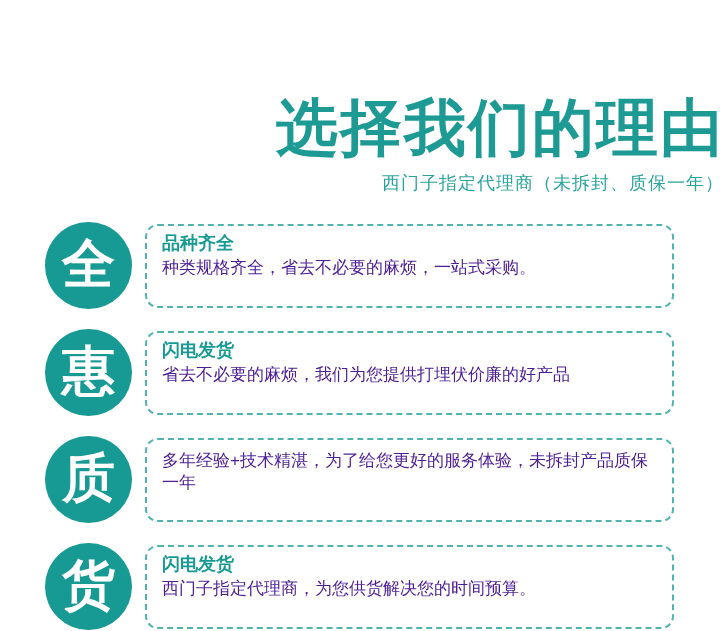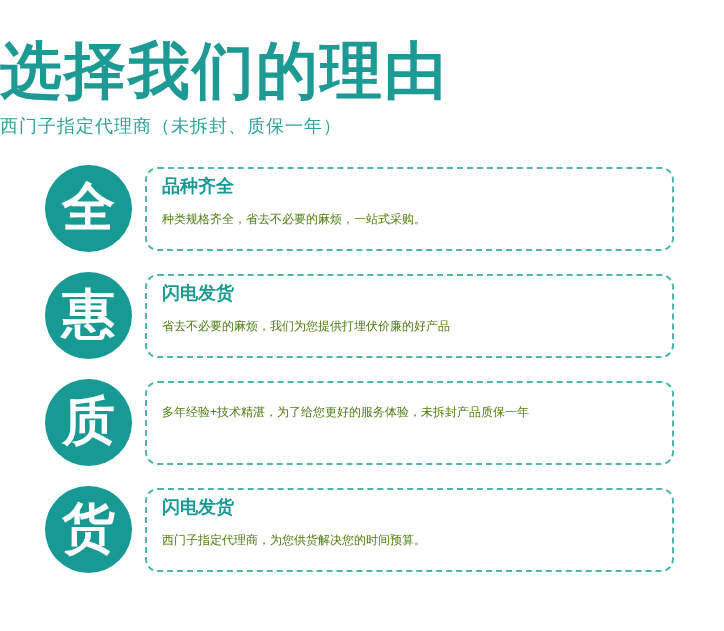--- a/index.html
+++ b/index.html
@@ -10,22 +10,22 @@
     overflow: hidden;
     font-family: "Liberation Sans", sans-serif;
   }
   .page {
     width: 724px;
     height: 631px;
     background: #ffffff;
     position: relative;
   }
   .header {
-    padding-top: 37px;
-    text-align: left;
+    padding-top: 94px;
+    text-align: right;
   }
   .title {
     font-family: "DejaVu Serif", "Liberation Serif", serif;
     font-size: 62px;
     font-weight: bold;
     color: #1d9a94;
     line-height: 1.1;
     letter-spacing: 2px;
   }
   .subtitle {
@@ -72,23 +72,23 @@
     min-height: 84px;
     background: #ffffff;
   }
   .card-heading {
     color: #179a94;
     font-size: 18px;
     font-weight: bold;
     line-height: 1.2;
   }
   .card-desc {
-    margin-top: 15px;
-    color: #4d7c0f;
-    font-size: 12px;
+    margin-top: 3px;
+    color: #4c1d95;
+    font-size: 17px;
     line-height: 1.3;
   }
 </style>
 </head>
 <body>
 
 <div class="page">
 
   <div class="header">
     <div class="title">选择我们的理由</div>

